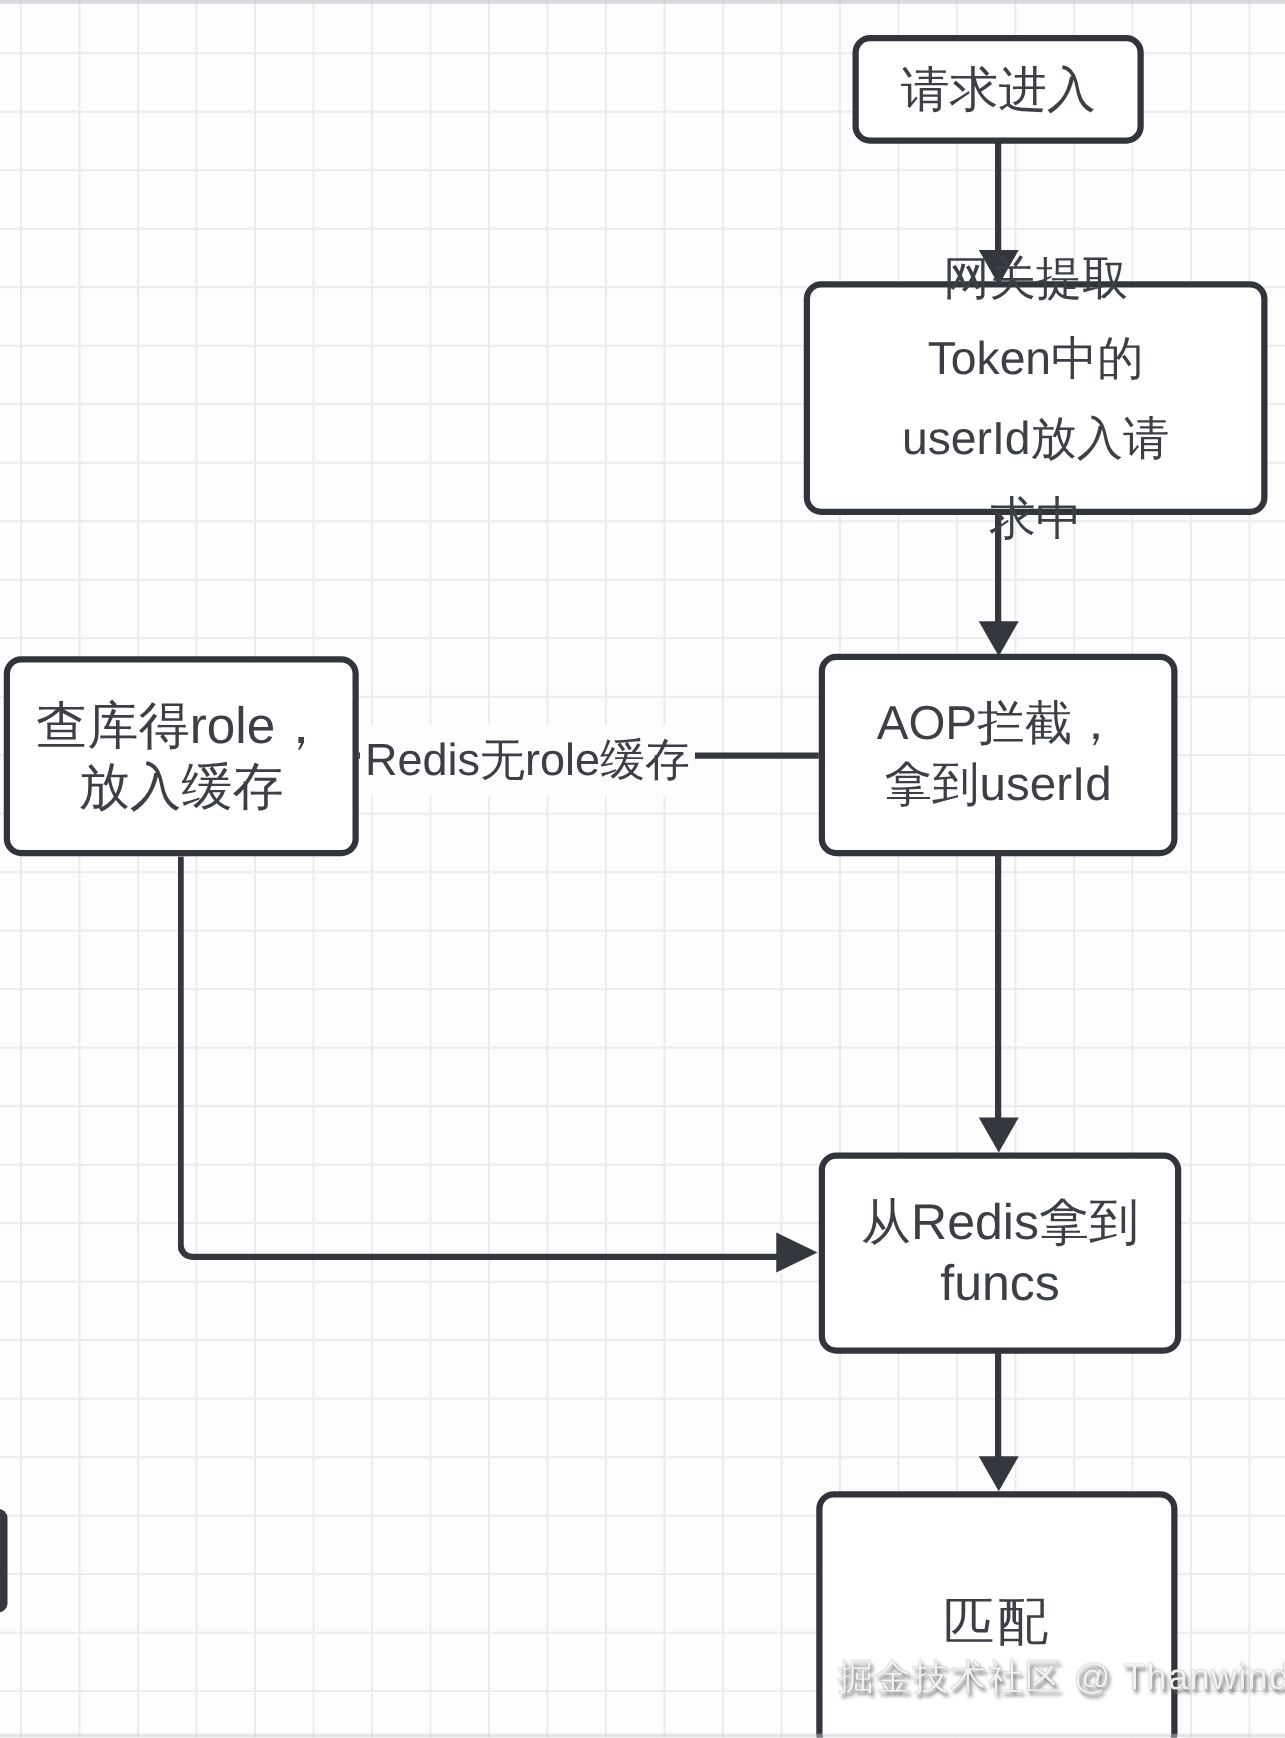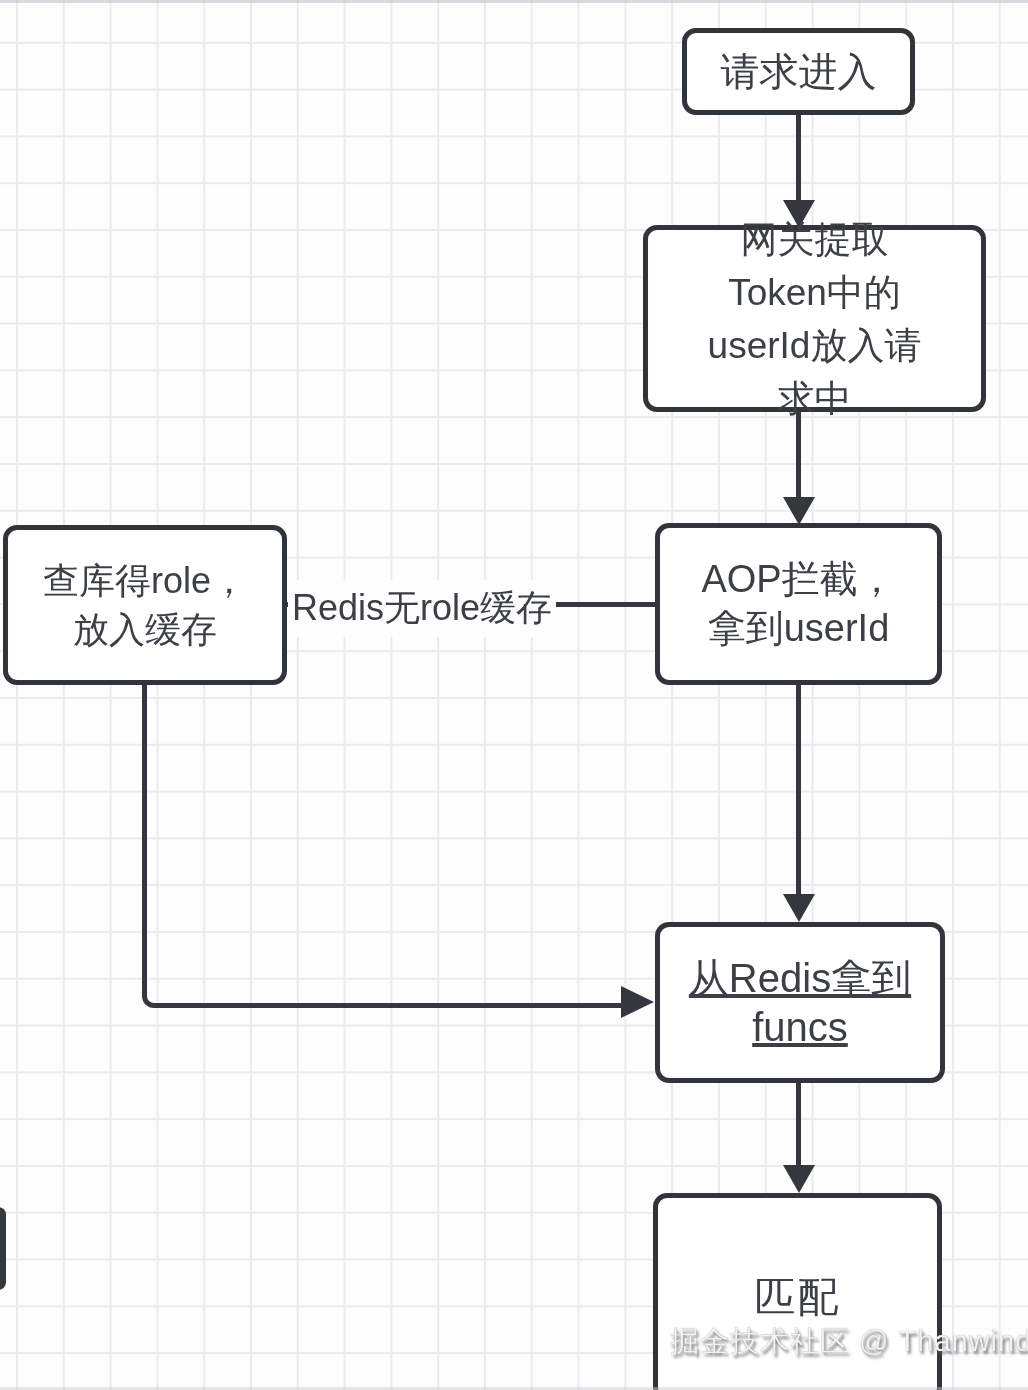--- a/index.html
+++ b/index.html
@@ -31,24 +31,24 @@
     background:#ffffff;
     border:5px solid #31353b;
     border-radius:14px;
     display:flex;align-items:center;justify-content:center;
     text-align:center;
     color:#3c4046;
     white-space:pre-line;
     z-index:3;
   }
   .node-request{left:682px;top:28px;width:233px;height:87px;font-size:39px;}
-  .node-gateway{left:643px;top:225px;width:343px;height:187px;font-size:37px;line-height:53px;}
+  .node-gateway{left:643px;top:225px;width:371px;height:187px;font-size:37px;line-height:64px;}
   .node-aop{left:655px;top:523px;width:287px;height:162px;font-size:38px;line-height:49px;}
-  .node-query{left:3px;top:525px;width:284px;height:160px;font-size:36px;line-height:49px;}
-  .node-funcs{left:655px;top:922px;width:290px;height:161px;font-size:40px;line-height:49px;text-decoration:underline;}
+  .node-query{left:3px;top:525px;width:284px;height:160px;font-size:41px;line-height:49px;}
+  .node-funcs{left:655px;top:922px;width:290px;height:161px;font-size:40px;line-height:49px;}
   .node-match{left:653px;top:1193px;width:289px;height:208px;font-size:41px;letter-spacing:2px;}
   .v-line{position:absolute;width:5px;background:#34383e;z-index:1;}
   #a1-line{left:796px;top:113px;height:90px;}
   #a2-line{left:796px;top:410px;height:88px;}
   #a3-line{left:796px;top:683px;height:212px;}
   #a4-line{left:796px;top:1081px;height:86px;}
   .head-down{
     position:absolute;width:0;height:0;z-index:2;
     border-left:16px solid transparent;border-right:16px solid transparent;
     border-top:28px solid #34383e;

